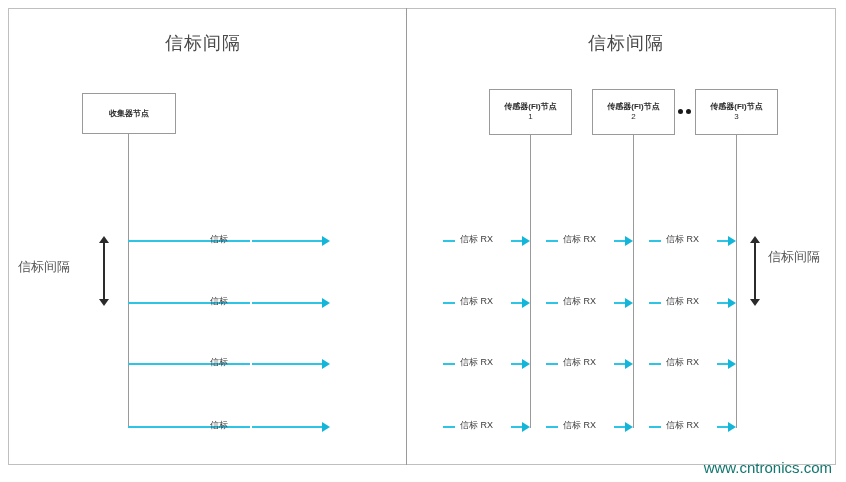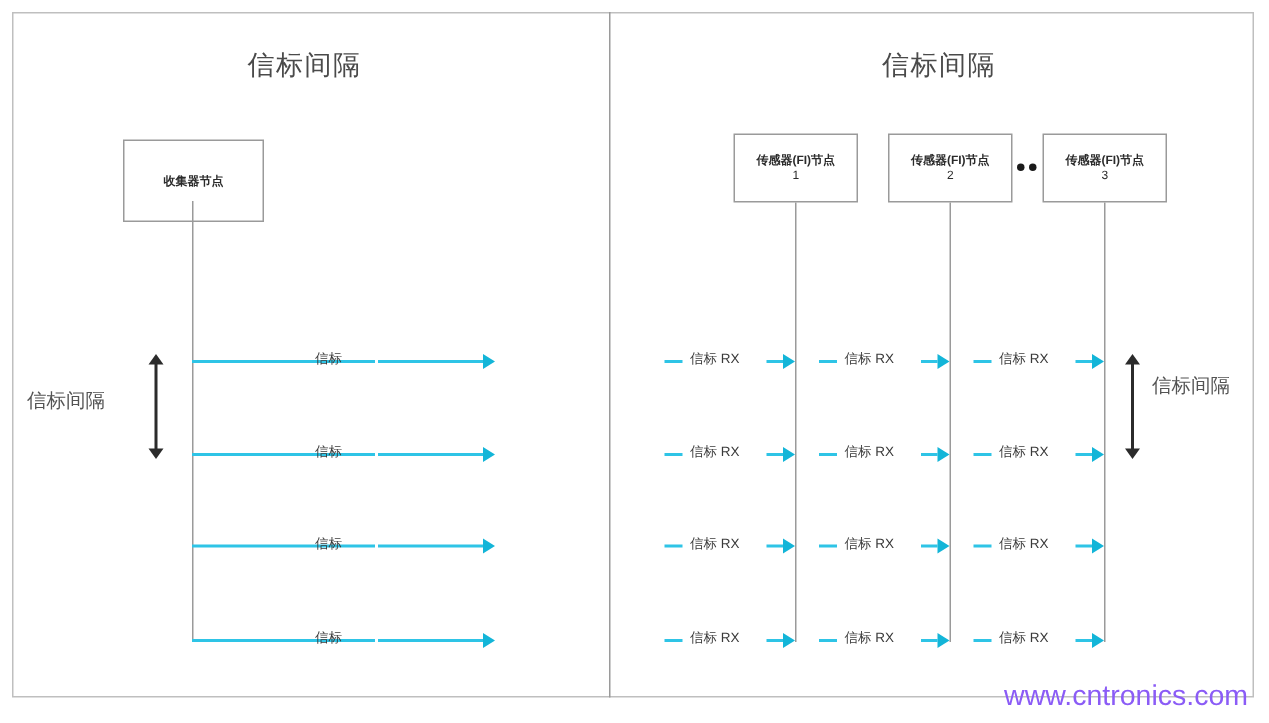--- a/index.html
+++ b/index.html
@@ -165,36 +165,36 @@
     font-size: 13px;
     color: #545454;
     white-space: nowrap;
     font-family: "DejaVu Serif", "Liberation Serif", serif;
   }
 
   .watermark {
     position: absolute;
     right: 14px;
     bottom: 6px;
-    font-size: 19px;
-    color: #8b5cf6;
+    font-size: 15px;
+    color: #0f766e;
     white-space: nowrap;
   }
 </style>
 </head>
 <body>
 
 <div id="canvas">
 
   <div class="frame"></div>
   <div class="divider"></div>
 
   <div class="panel-title" id="title-left">信标间隔</div>
 
-  <div class="node-box" id="collector-box" style="left:82px; top:93px; width:94px; height:55px;">
+  <div class="node-box" id="collector-box" style="left:82px; top:93px; width:94px; height:41px;">
     <span>收集器节点</span>
   </div>
 
   <div class="timeline" style="left:128px; top:134px; height:294px;"></div>
 
   <div class="beacon-row" style="left:128px; top:235px; width:205px;">
     <div class="seg-a" style="left:0; width:122px;"></div>
     <div class="lbl" style="left:82px;">信标</div>
     <div class="seg-b" style="left:124px; width:70px;"></div>
     <div class="head" style="left:194px;"></div>

